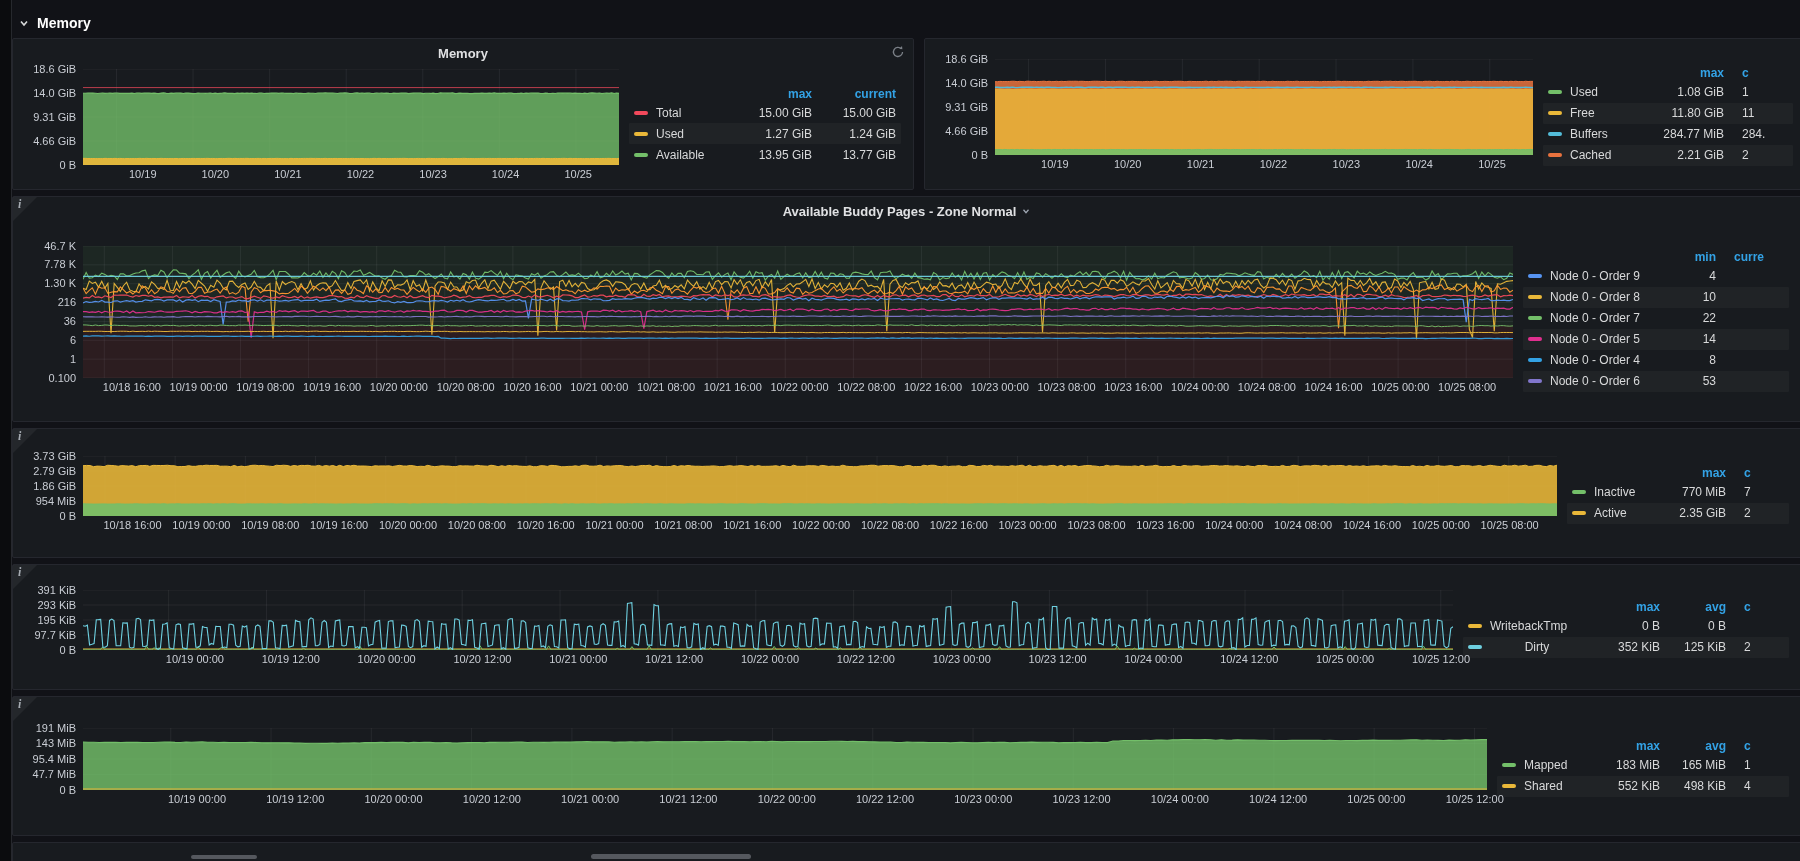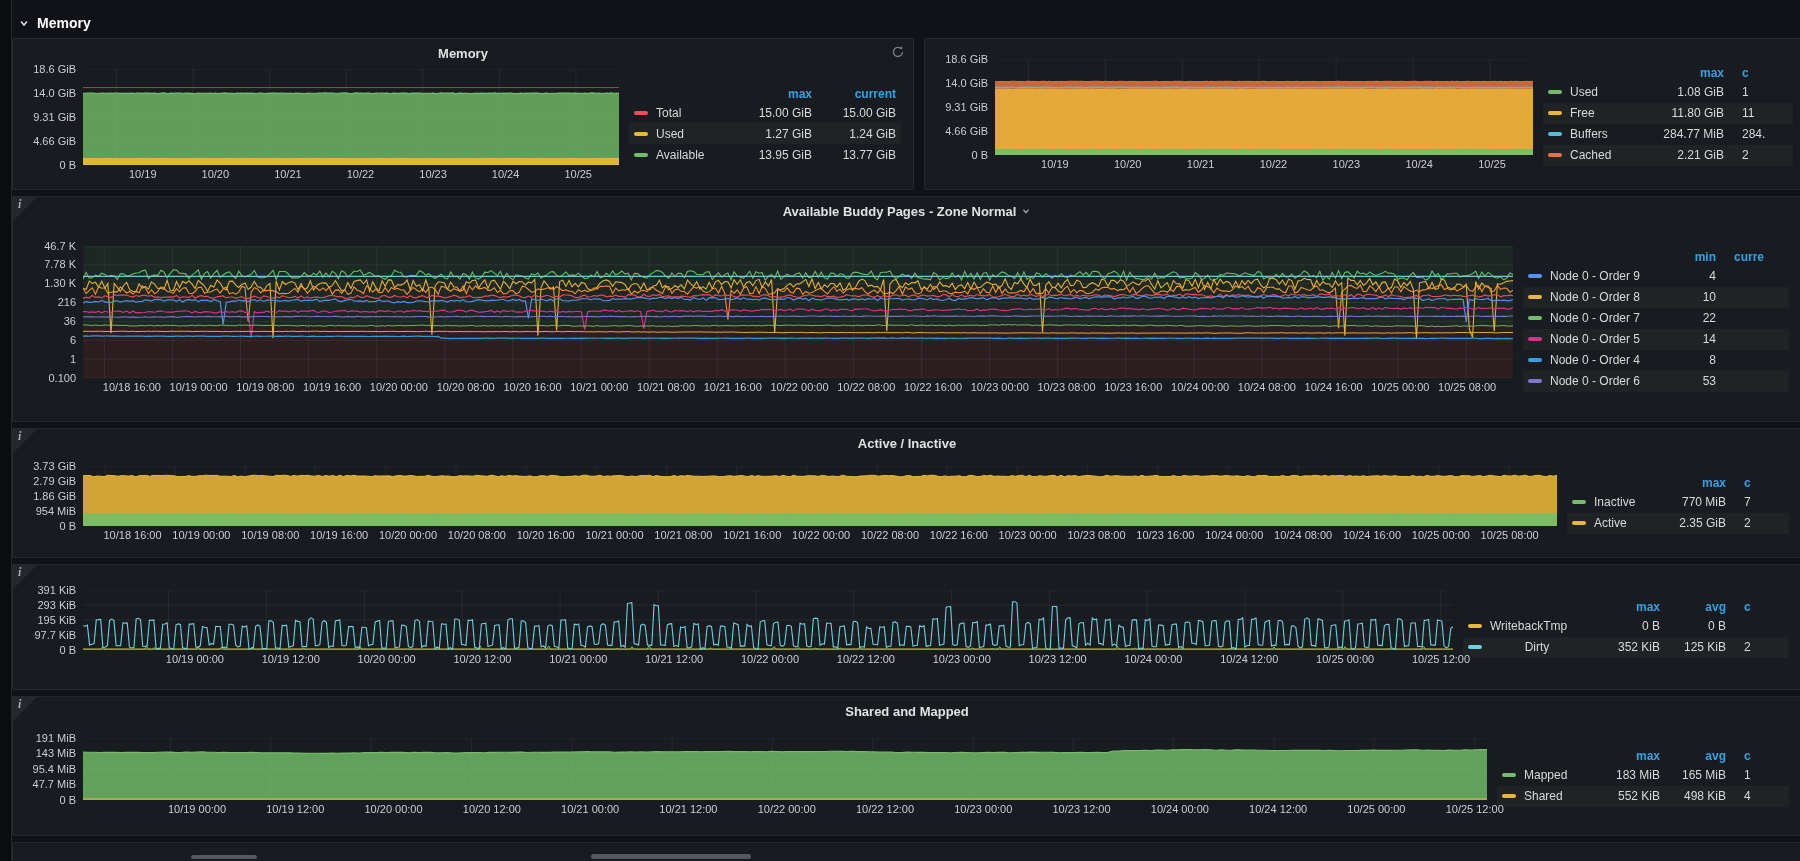--- a/index.html
+++ b/index.html
@@ -357,23 +357,20 @@
                 <span class="l-val l-partial" style="width: 50px;"></span>
               </div>
             </div>
           </div>
         </section>
       </div>
       <div class="panel-row">
         <section class="panel" style="width: 1790px; height: 130px;">
           <div class="info-corner"></div>
           <div class="info-i">i</div>
-          <div class="panel-header">
-            <span class="panel-title">Active / Inactive</span>
-          </div>
           <div class="panel-body">
             <div class="chart-zone">
               <div class="chart-row">
                 <div class="y-axis">
                   <span class="y-label" style="top: 0%;">3.73 GiB</span>
                   <span class="y-label" style="top: 25%;">2.79 GiB</span>
                   <span class="y-label" style="top: 50%;">1.86 GiB</span>
                   <span class="y-label" style="top: 75%;">954 MiB</span>
                   <span class="y-label" style="top: 100%;">0 B</span>
                 </div>
@@ -538,23 +535,20 @@
                 <span class="l-val l-partial" style="width: 40px;">2</span>
               </div>
             </div>
           </div>
         </section>
       </div>
       <div class="panel-row">
         <section class="panel" style="width: 1790px; height: 140px;">
           <div class="info-corner"></div>
           <div class="info-i">i</div>
-          <div class="panel-header">
-            <span class="panel-title">Shared and Mapped</span>
-          </div>
           <div class="panel-body">
             <div class="chart-zone">
               <div class="chart-row">
                 <div class="y-axis">
                   <span class="y-label" style="top: 0%;">191 MiB</span>
                   <span class="y-label" style="top: 25%;">143 MiB</span>
                   <span class="y-label" style="top: 50%;">95.4 MiB</span>
                   <span class="y-label" style="top: 75%; margin-left: 37px;">47.7 MiB</span>
                   <span class="y-label" style="top: 100%;">0 B</span>
                 </div>

